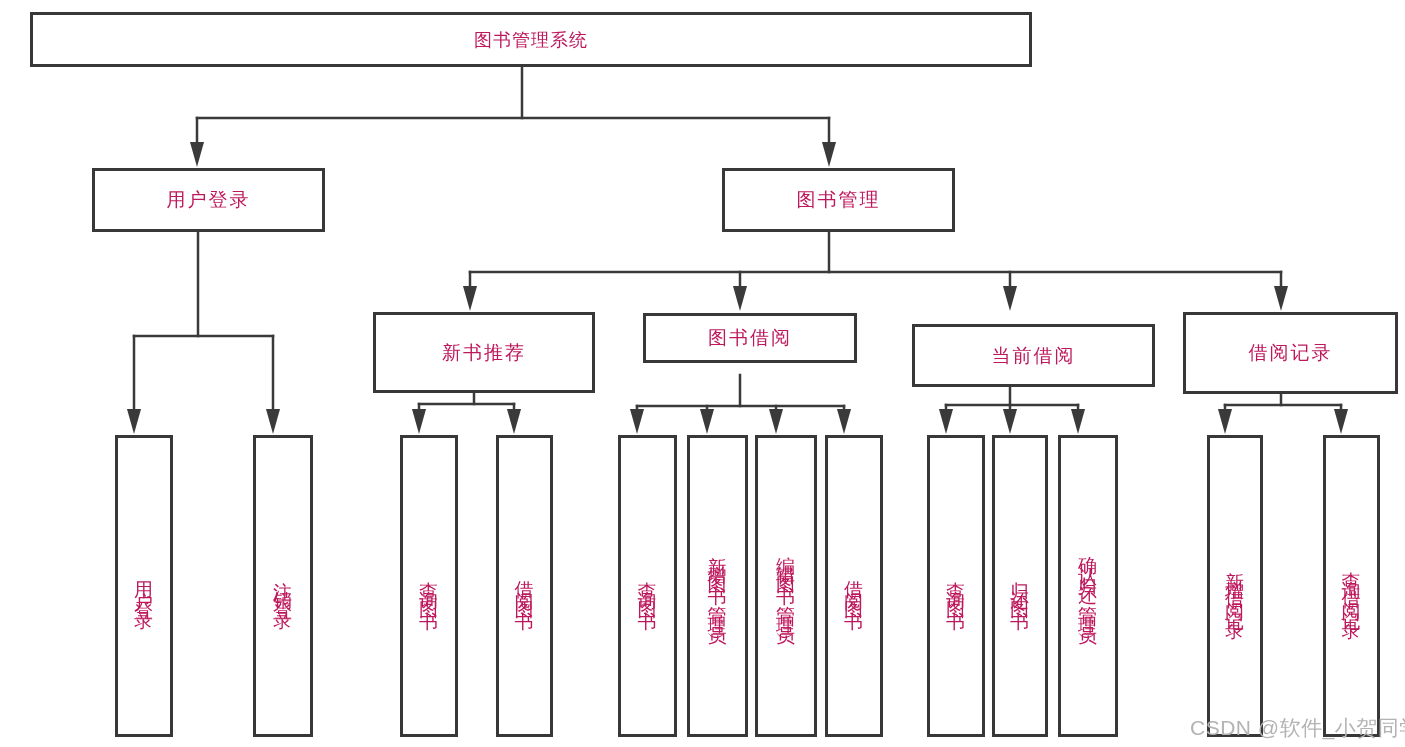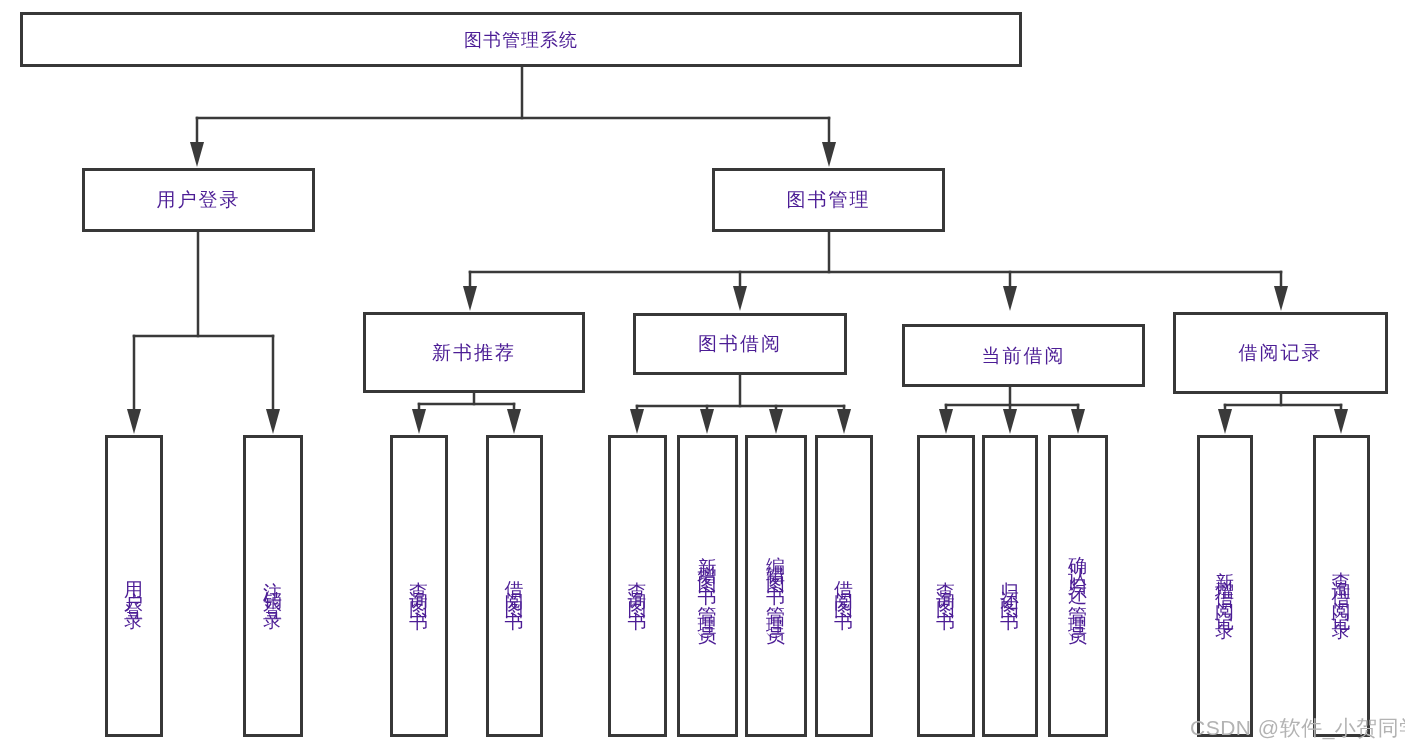--- a/index.html
+++ b/index.html
@@ -3,21 +3,22 @@
 <meta charset="utf-8">
 <title>图书管理系统功能结构图</title>
 <style>
   html,body{margin:0;padding:0;background:#ffffff;}
   body{font-family:"Liberation Sans","DejaVu Sans",sans-serif;}
   .canvas{position:relative;width:1405px;height:747px;background:#ffffff;overflow:hidden;}
   .connectors{position:absolute;left:0;top:0;z-index:1;}
   .node{
     position:absolute;z-index:2;background:#ffffff;border:3px solid #383838;
     box-sizing:border-box;display:flex;align-items:center;justify-content:center;
-    color:#4c1d95;
+    color:#be185d;
+    margin-left:10px;
   }
   .node.h{font-size:19px;letter-spacing:2px;}
   .node.root{font-size:18px;letter-spacing:1px;}
   .node.v span{
     writing-mode:vertical-rl;text-orientation:mixed;
     font-size:19px;letter-spacing:10px;line-height:1;white-space:nowrap;
   }
   .watermark{
     position:absolute;z-index:3;color:#b3b3b3;font-size:21px;
     letter-spacing:0.5px;white-space:nowrap;
@@ -82,21 +83,21 @@
       <line x1="1341" y1="405" x2="1341" y2="415" stroke="#3a3a3a" stroke-width="2.5" stroke-linecap="square"></line>
       <polygon points="1334,409 1348,409 1341,434" fill="#3a3a3a"></polygon>
     </svg>
 
   <div class="node h root" style="left:20px;top:12px;width:1002px;height:55px;">图书管理系统</div>
 
   <div class="node h" style="left:82px;top:168px;width:233px;height:64px;">用户登录</div>
   <div class="node h" style="left:712px;top:168px;width:233px;height:64px;">图书管理</div>
 
   <div class="node h" style="left:363px;top:312px;width:222px;height:81px;">新书推荐</div>
-  <div class="node h" style="left:633px;top:313px;width:214px;height:62px;">图书借阅</div>
+  <div class="node h" style="left:633px;top:313px;width:214px;height:50px;">图书借阅</div>
   <div class="node h" style="left:902px;top:324px;width:243px;height:63px;">当前借阅</div>
   <div class="node h" style="left:1173px;top:312px;width:215px;height:82px;">借阅记录</div>
 
   <div class="node v" style="left:105px;top:435px;width:58px;height:302px;">
     <span>用户登录</span>
   </div>
   <div class="node v" style="left:243px;top:435px;width:60px;height:302px;">
     <span>注销登录</span>
   </div>
 

